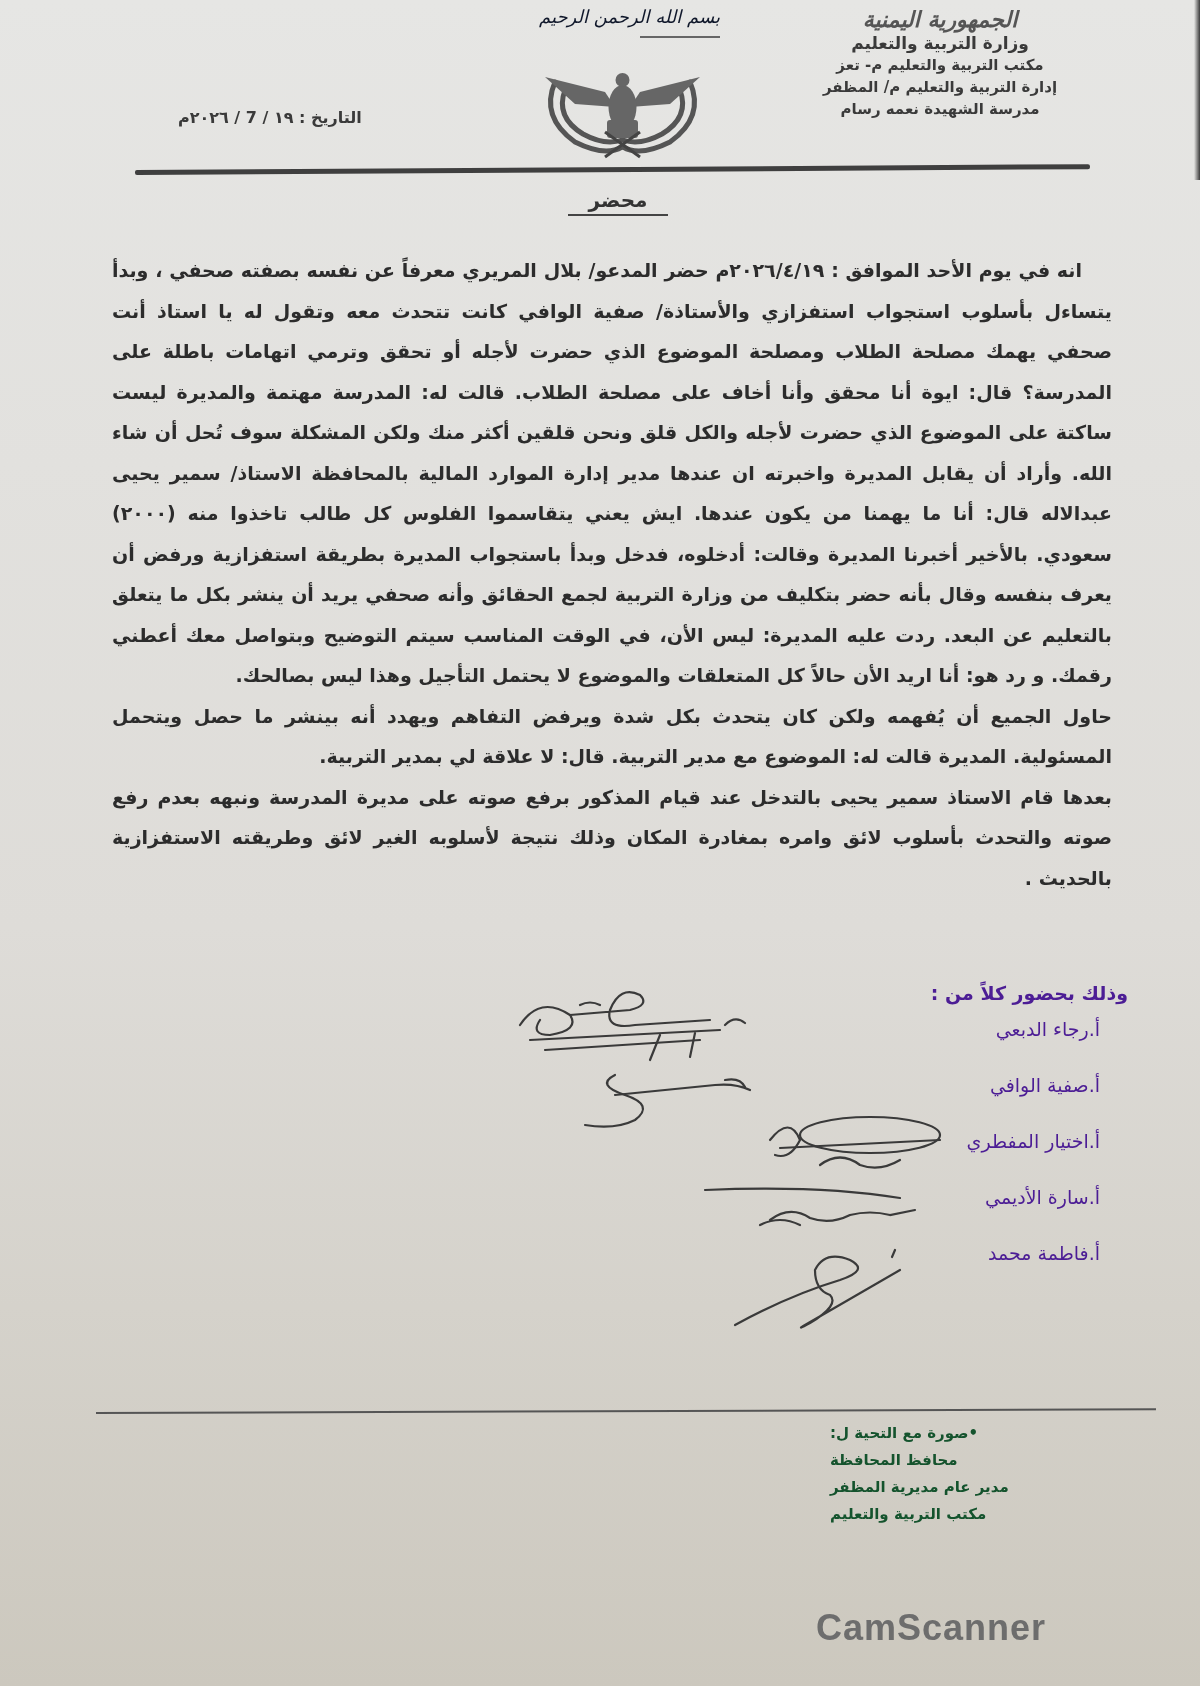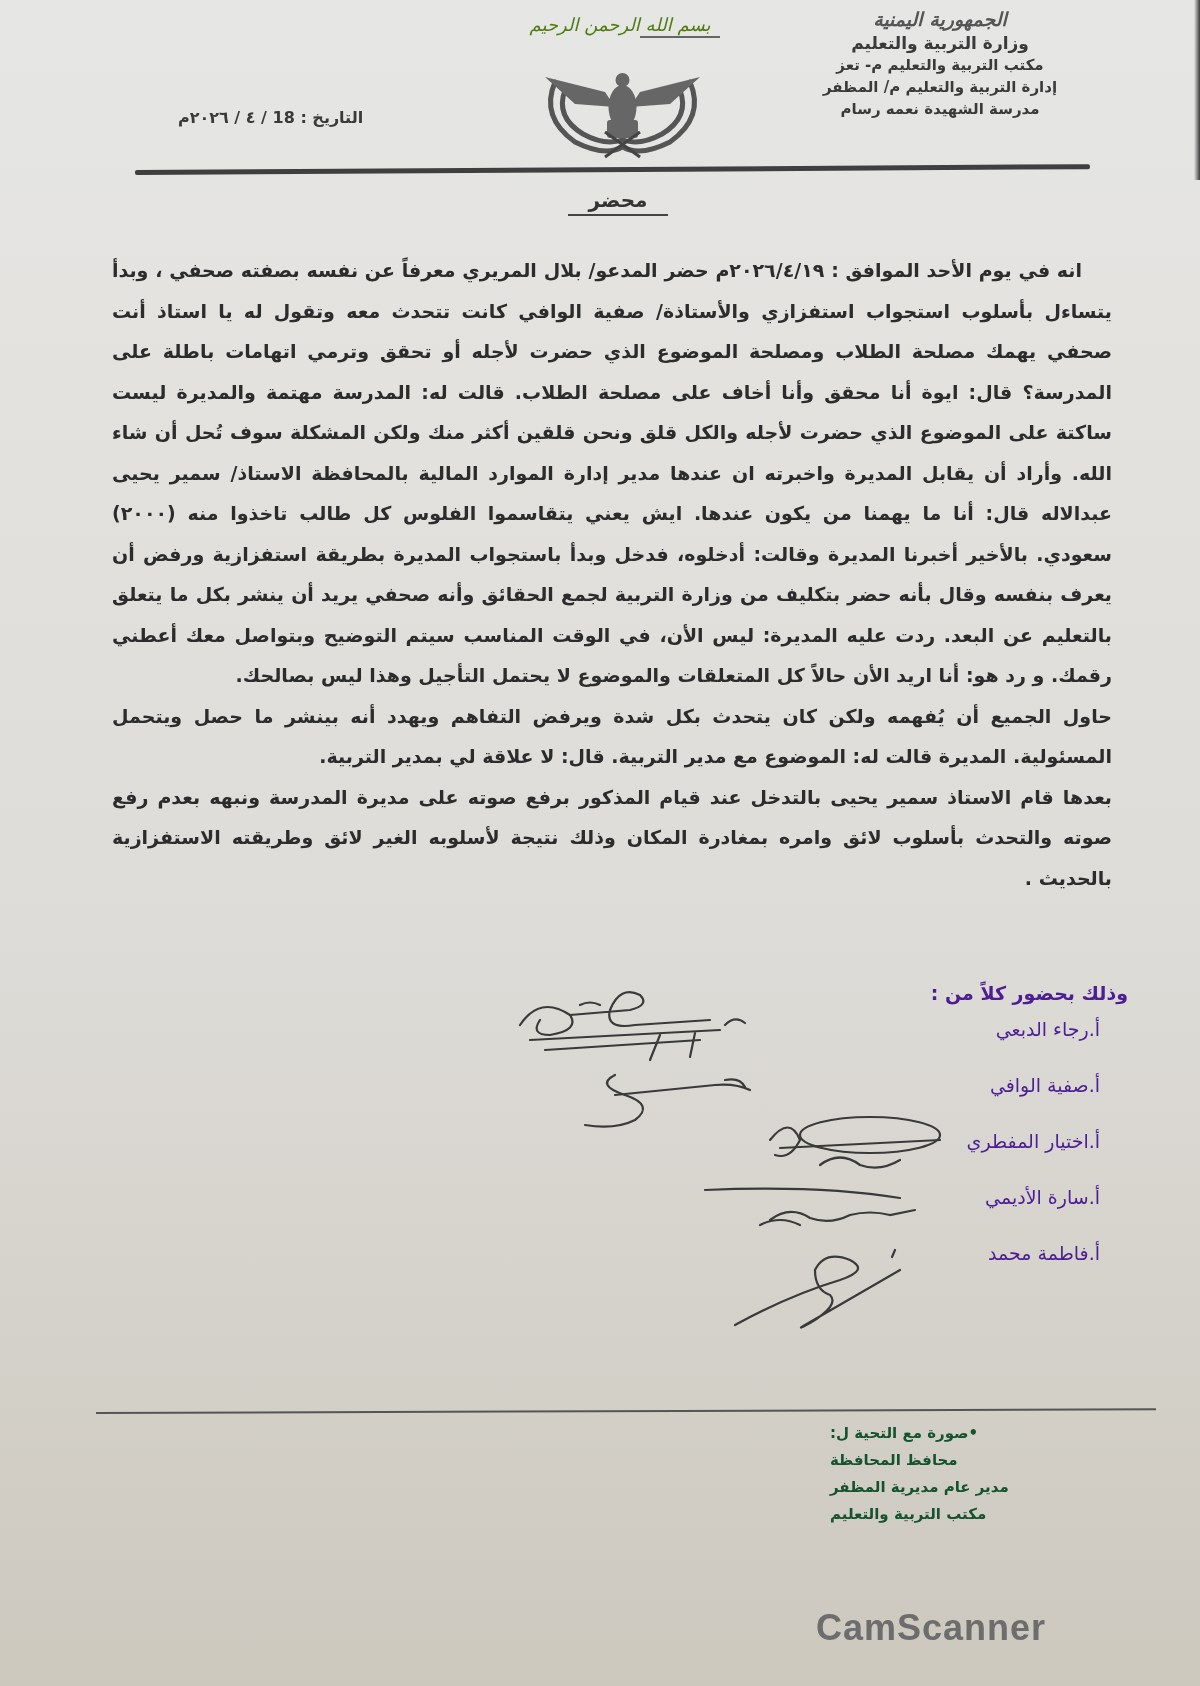--- a/index.html
+++ b/index.html
@@ -36,43 +36,43 @@
       top: 8px;
       right: 110px;
       width: 300px;
       text-align: center;
       direction: rtl;
       line-height: 22px;
     }
     .gov-title {
       font-family: "DejaVu Serif", serif;
       font-style: italic;
-      font-size: 19px;
+      font-size: 22px;
       font-weight: bold;
       color: #555;
       margin-bottom: 2px;
       letter-spacing: 1px;
     }
     .gov-line {
       font-size: 15px;
       color: #3a3a3a;
       font-weight: bold;
     }
     .gov-line.ministry { font-size: 17px; }
     .basmala {
       position: absolute;
-      top: 14px;
+      top: 6px;
       left: 520px;
       width: 200px;
       direction: rtl;
-      text-align: center;
+      text-align: right;
       font-family: "DejaVu Serif", serif;
       font-style: italic;
       font-size: 18px;
-      color: #4d7c0f;
+      color: #0f172a;
     }
     .basmala-tail {
       position: absolute;
       top: 36px;
       left: 640px;
       width: 80px;
       height: 2px;
       background: #666;
     }
     .emblem {
@@ -234,21 +234,21 @@
       </g>
       <g stroke="#444" stroke-width="3">
         <line x1="70" y1="95" x2="105" y2="70"></line>
         <line x1="105" y1="95" x2="70" y2="70"></line>
       </g>
     </svg>
   </div>
 
   <div class="date-line">
     <span>التاريخ :</span>
-    <span>18 / ٤ / ٢٠٢٦م</span>
+    <span>١٩ / 7 / ٢٠٢٦م</span>
   </div>
 
   <div class="header-rule"></div>
 
   <div class="doc-title">محضر</div>
 
   <div class="body-text">
     <p class="first">انه في يوم الأحد الموافق : ٢٠٢٦/٤/١٩م حضر المدعو/ بلال المريري معرفاً عن نفسه بصفته صحفي ، وبدأ يتساءل بأسلوب استجواب استفزازي والأستاذة/ صفية الوافي كانت تتحدث معه وتقول له يا استاذ أنت صحفي يهمك مصلحة الطلاب ومصلحة الموضوع الذي حضرت لأجله أو تحقق وترمي اتهامات باطلة على المدرسة؟ قال: ايوة أنا محقق وأنا أخاف على مصلحة الطلاب. قالت له: المدرسة مهتمة والمديرة ليست ساكتة على الموضوع الذي حضرت لأجله والكل قلق ونحن قلقين أكثر منك ولكن المشكلة سوف تُحل أن شاء الله. وأراد أن يقابل المديرة واخبرته ان عندها مدير إدارة الموارد المالية بالمحافظة الاستاذ/ سمير يحيى عبدالاله قال: أنا ما يهمنا من يكون عندها. ايش يعني يتقاسموا الفلوس كل طالب تاخذوا منه (٢٠٠٠) سعودي. بالأخير أخبرنا المديرة وقالت: أدخلوه، فدخل وبدأ باستجواب المديرة بطريقة استفزازية ورفض أن يعرف بنفسه وقال بأنه حضر بتكليف من وزارة التربية لجمع الحقائق وأنه صحفي يريد أن ينشر بكل ما يتعلق بالتعليم عن البعد. ردت عليه المديرة: ليس الأن، في الوقت المناسب سيتم التوضيح وبتواصل معك أعطني رقمك. و رد هو: أنا اريد الأن حالاً كل المتعلقات والموضوع لا يحتمل التأجيل وهذا ليس بصالحك.</p>
     <p>حاول الجميع أن يُفهمه ولكن كان يتحدث بكل شدة ويرفض التفاهم ويهدد أنه بينشر ما حصل ويتحمل المسئولية. المديرة قالت له: الموضوع مع مدير التربية. قال: لا علاقة لي بمدير التربية.</p>
     <p>بعدها قام الاستاذ سمير يحيى بالتدخل عند قيام المذكور برفع صوته على مديرة المدرسة ونبهه بعدم رفع صوته والتحدث بأسلوب لائق وامره بمغادرة المكان وذلك نتيجة لأسلوبه الغير لائق وطريقته الاستفزازية بالحديث .</p>

